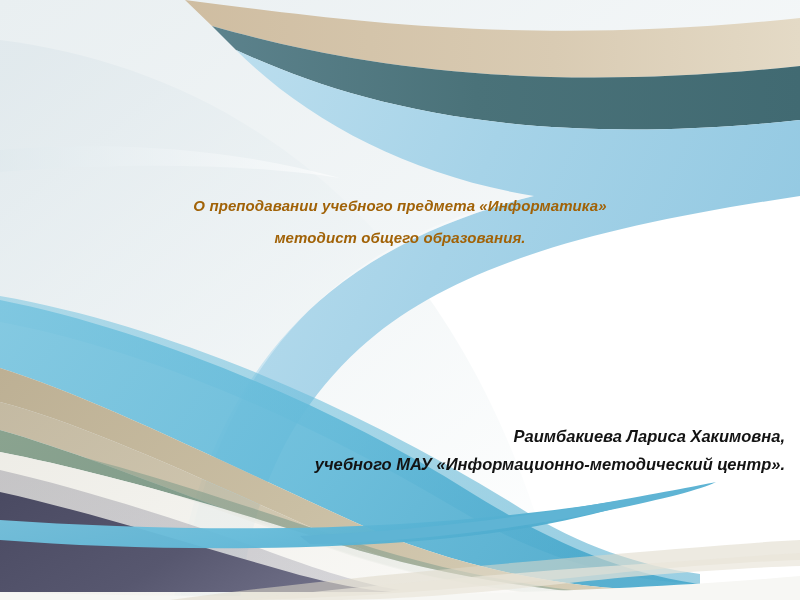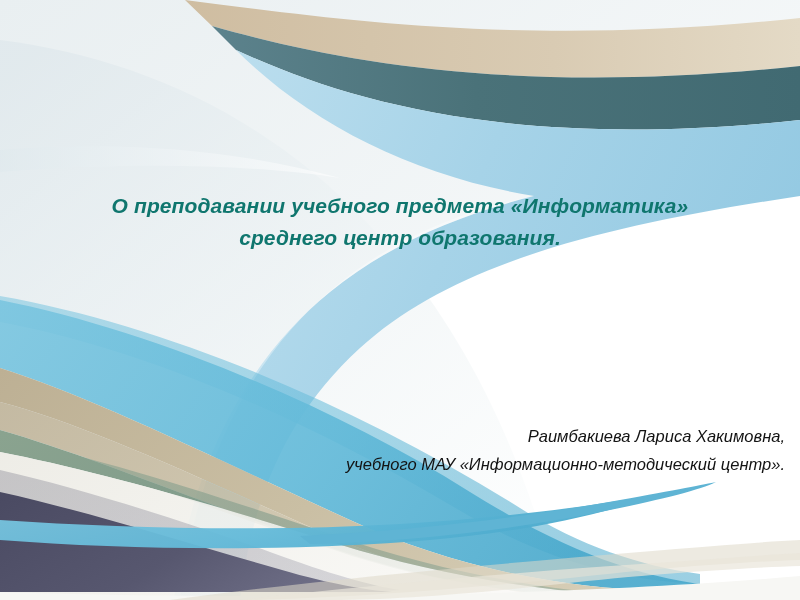--- a/index.html
+++ b/index.html
@@ -30,38 +30,38 @@
     height: 600px;
   }
   #title-block {
     position: absolute;
     left: 60px;
     top: 190px;
     width: 680px;
     text-align: center;
   }
   #title-block .t-line {
-    font-size: 21px;
+    font-size: 15px;
     font-weight: bold;
     font-style: italic;
-    color: #0f766e;
+    color: #a16207;
     line-height: 32px;
     letter-spacing: 0.1px;
     white-space: pre;
   }
   #credit-block {
     position: absolute;
     left: 40px;
     top: 422px;
     width: 745px;
     text-align: right;
   }
   #credit-block .c-line {
     font-size: 16.5px;
-    font-weight: normal;
+    font-weight: bold;
     font-style: italic;
     color: #131313;
     line-height: 28px;
     white-space: pre;
   }
 </style>
 </head>
 <body>
 
 <div id="slide">
@@ -179,21 +179,21 @@
     <path d="M300,536 C420,530 520,518 620,500 C676,490 706,484 716,482
              C700,490 660,500 600,512 C500,532 400,542 310,544 Z" fill="#5fb4d4"></path>
 
     <path d="M0,150 C120,140 240,150 340,178 C250,164 130,162 0,172 Z" fill="url(#gPaleTail)" opacity="0.6"></path>
   </svg>
 
   <div class="text-layer">
 
     <div id="title-block">
       <div class="t-line">О преподавании учебного предмета «Информатика»</div>
-      <div class="t-line">среднего центр образования.</div>
+      <div class="t-line">методист общего образования.</div>
     </div>
 
     <div id="credit-block">
       <div class="c-line">Раимбакиева Лариса Хакимовна,</div>
       <div class="c-line">учебного МАУ «Информационно-методический центр».</div>
     </div>
 
   </div>
 </div>
 

